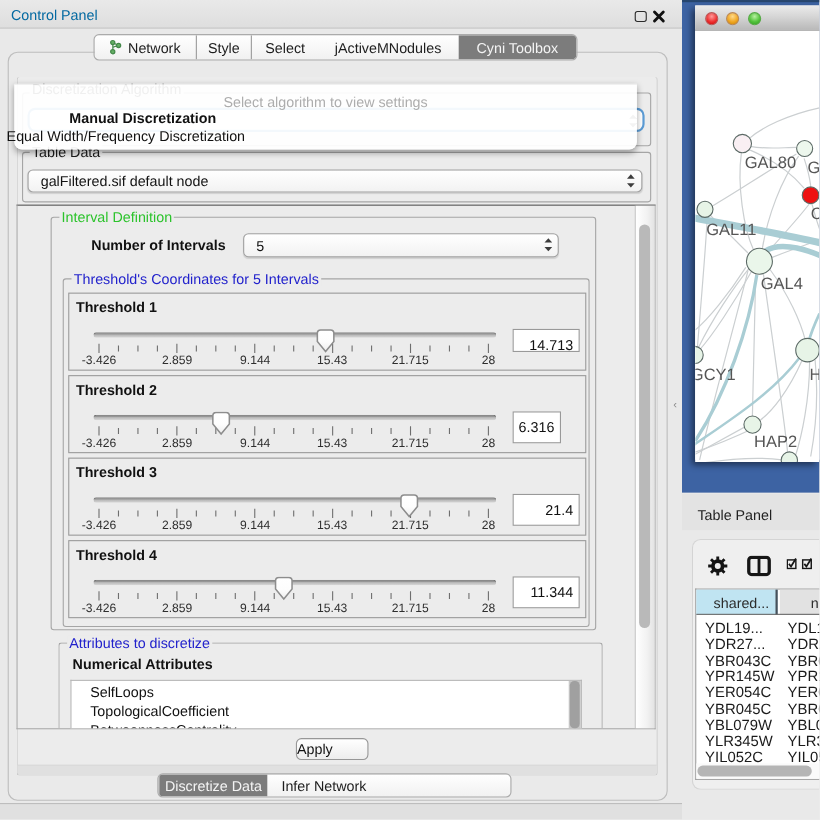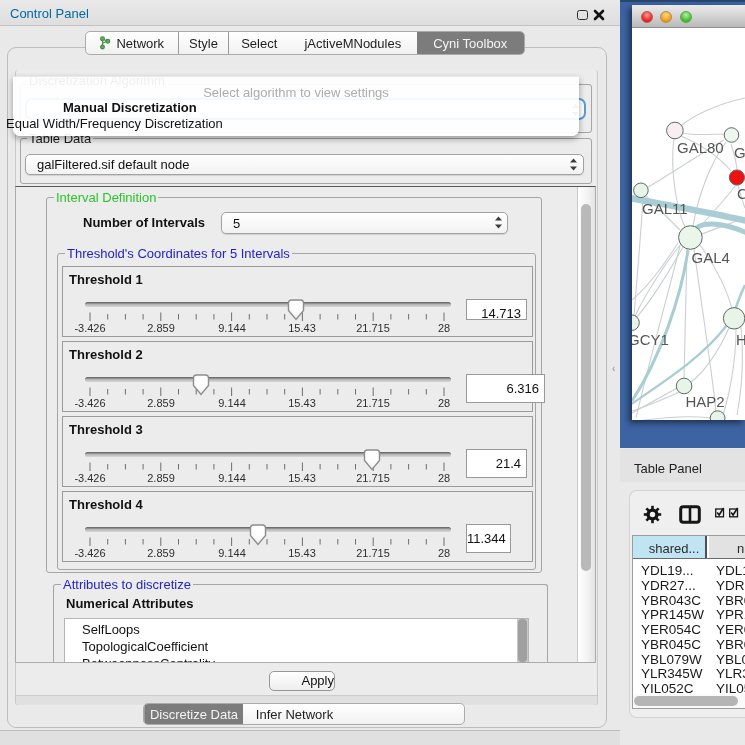--- a/index.html
+++ b/index.html
@@ -180,21 +180,21 @@
       </linearGradient>
     </defs>
 <path d="M 4.5 1 L 13.5 1 Q 16.5 1 16.5 4 L 16.5 11.5 L 9 20.5 L 1.5 11.5 L 1.5 4 Q 1.5 1 4.5 1 Z" fill="url(#thg2)" stroke="#8d8d8d" stroke-width="1.4"></path>
   </svg>
 <div class="abs ticklab" style="left:60px;top:397px;width:60px;">-3.426</div>
 <div class="abs ticklab" style="left:131px;top:397px;width:60px;">2.859</div>
 <div class="abs ticklab" style="left:202px;top:397px;width:60px;">9.144</div>
 <div class="abs ticklab" style="left:272px;top:397px;width:60px;">15.43</div>
 <div class="abs ticklab" style="left:343px;top:397px;width:60px;">21.715</div>
 <div class="abs ticklab" style="left:414px;top:397px;width:60px;">28</div>
-<div class="abs valbox" style="left:466px;top:374px;width:79px;height:29px;">6.316</div>
+<div class="abs valbox" style="left:466px;top:374px;width:44px;height:29px;">6.316</div>
 <div class="abs tpanel" style="left:62px;top:416px;width:471px;height:71px;"></div>
 <div class="abs b13" style="left:69px;top:422px;">Threshold 3</div>
 <div class="abs groove" style="left:85px;top:452px;width:366px;height:5px;"></div>
 <svg class="abs" style="left:62px;top:416px;" width="471" height="71">
     <line x1="45.7" y1="48" x2="45.7" y2="53.5" stroke="#6e6e6e" stroke-width="1"></line>
     <line x1="63.4" y1="48" x2="63.4" y2="53.5" stroke="#6e6e6e" stroke-width="1"></line>
     <line x1="81.1" y1="48" x2="81.1" y2="53.5" stroke="#6e6e6e" stroke-width="1"></line>
     <line x1="116.5" y1="48" x2="116.5" y2="53.5" stroke="#6e6e6e" stroke-width="1"></line>
     <line x1="134.2" y1="48" x2="134.2" y2="53.5" stroke="#6e6e6e" stroke-width="1"></line>
     <line x1="151.9" y1="48" x2="151.9" y2="53.5" stroke="#6e6e6e" stroke-width="1"></line>
@@ -266,32 +266,32 @@
       </linearGradient>
     </defs>
 <path d="M 4.5 1 L 13.5 1 Q 16.5 1 16.5 4 L 16.5 11.5 L 9 20.5 L 1.5 11.5 L 1.5 4 Q 1.5 1 4.5 1 Z" fill="url(#thg4)" stroke="#8d8d8d" stroke-width="1.4"></path>
   </svg>
 <div class="abs ticklab" style="left:60px;top:547px;width:60px;">-3.426</div>
 <div class="abs ticklab" style="left:131px;top:547px;width:60px;">2.859</div>
 <div class="abs ticklab" style="left:202px;top:547px;width:60px;">9.144</div>
 <div class="abs ticklab" style="left:272px;top:547px;width:60px;">15.43</div>
 <div class="abs ticklab" style="left:343px;top:547px;width:60px;">21.715</div>
 <div class="abs ticklab" style="left:414px;top:547px;width:60px;">28</div>
-<div class="abs valbox" style="left:466px;top:524px;width:45px;height:29px;">11.344</div>
+<div class="abs valbox" style="left:466px;top:524px;width:61px;height:29px;">11.344</div>
 
 <div class="abs gbox" style="left:53px;top:584px;width:495px;height:78px;border-bottom:none;border-radius:3px 3px 0 0;"></div>
 <div class="abs glabel" style="left:61px;top:578px;color:#2222cc;">Attributes to discretize</div>
 <div class="abs b13" style="left:66px;top:596px;">Numerical Attributes</div>
 <div class="abs" style="left:64px;top:618px;width:465px;height:44px;background:#fff;border:1px solid #b5b5b5;border-bottom:none;overflow:hidden;">
   <div style="font-size:13px;color:#111;padding:2px 0 0 17px;line-height:17px;">SelfLoops<br>TopologicalCoefficient<br>BetweennessCentrality</div>
 </div>
 <div class="abs" style="left:517px;top:619px;width:11px;height:43px;background:#c9c9c9;"></div>
 <div class="abs" style="left:518px;top:619px;width:9px;height:43px;background:#a0a0a0;border-radius:4px;"></div>
 
-<div class="abs" style="left:269px;top:671px;width:66px;height:20px;background:linear-gradient(#ffffff,#ededed);border:1px solid #979797;border-radius:5px;text-align:right;line-height:18px;font-size:13px;color:#111;">Apply</div>
+<div class="abs" style="left:269px;top:671px;width:66px;height:20px;background:linear-gradient(#ffffff,#ededed);border:1px solid #979797;border-radius:5px;text-align:left;line-height:18px;font-size:13px;color:#111;">Apply</div>
 
 <div class="abs" style="left:143px;top:703px;width:322px;height:22px;background:linear-gradient(#ffffff,#f1f1f1);border:1px solid #ababab;border-radius:5px;overflow:hidden;display:flex;align-items:stretch;">
   <div class="sep"></div>
   <div style="width:98px;display:flex;align-items:center;justify-content:center;background:#7c7c7c;">
       <span class="r13" style="color:#f4f4f4;">Discretize Data</span>
     </div>
   <div style="width:103px;display:flex;align-items:center;justify-content:center;">
       <span class="r13" style="color:#1d1d1d;">Infer Network</span>
     </div>
 </div>

